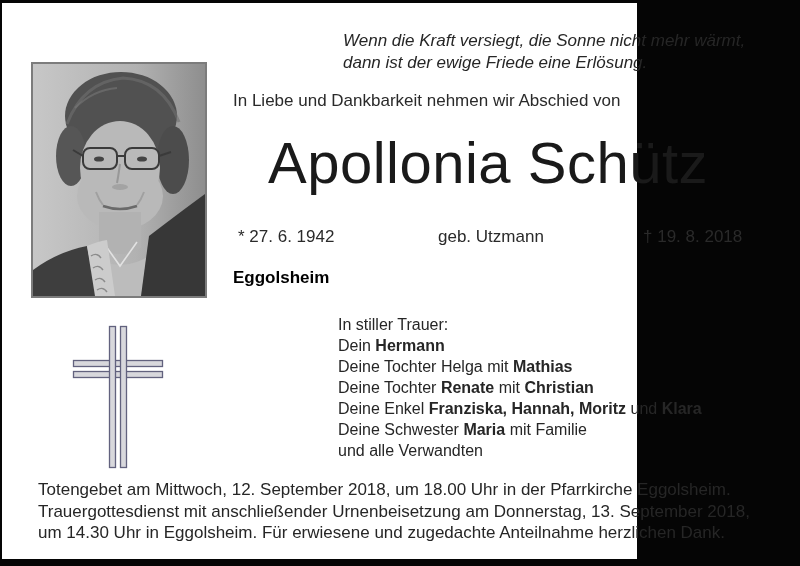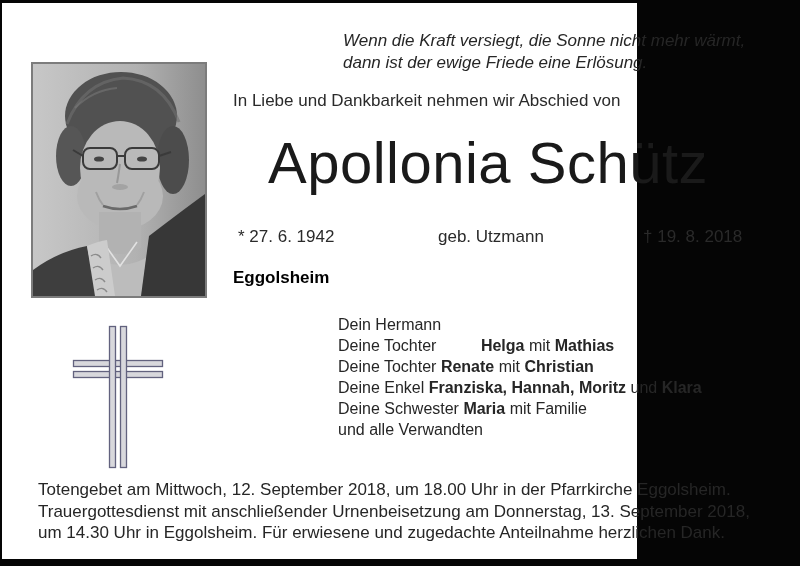--- a/index.html
+++ b/index.html
@@ -103,22 +103,23 @@
         <g fill="#d8d8dc" stroke="#62627e" stroke-width="1.3">
           <rect x="3.5" y="38.5" width="89" height="6"></rect>
           <rect x="3.5" y="49.5" width="89" height="6"></rect>
           <rect x="39.5" y="4.5" width="6" height="141"></rect>
           <rect x="50.5" y="4.5" width="6" height="141"></rect>
         </g>
       </svg>
     </div>
 
     <div class="abs mourning">
-      <div><span>Dein </span><span style="font-weight: 400;">Hermann</span></div>
-      <div><span>Deine Tochter </span><span style="font-weight: 700; margin-left: 40px;">Helga</span><span> mit </span><span style="font-weight: 700;">Mathias</span></div>
+      <div>In stiller Trauer:</div>
+      <div><span>Dein </span><span style="font-weight: 700;">Hermann</span></div>
+      <div><span>Deine Tochter </span><span style="font-weight: 400;">Helga</span><span> mit </span><span style="font-weight: 700;">Mathias</span></div>
       <div><span>Deine Tochter </span><span style="font-weight: 700;">Renate</span><span> mit </span><span style="font-weight: 700;">Christian</span></div>
       <div><span>Deine Enkel </span><span style="font-weight: 700;">Franziska, Hannah, Moritz</span><span> und </span><span style="font-weight: 700;">Klara</span></div>
       <div><span>Deine Schwester </span><span style="font-weight: 700;">Maria</span><span> mit Familie</span></div>
       <div><span>und alle Verwandten</span></div>
     </div>
 
     <div class="abs footer">
       <div>Totengebet am Mittwoch, 12. September 2018, um 18.00 Uhr in der Pfarrkirche Eggolsheim.</div>
       <div>Trauergottesdienst mit anschließender Urnenbeisetzung am Donnerstag, 13. September 2018,</div>
       <div>um 14.30 Uhr in Eggolsheim. Für erwiesene und zugedachte Anteilnahme herzlichen Dank.</div>

